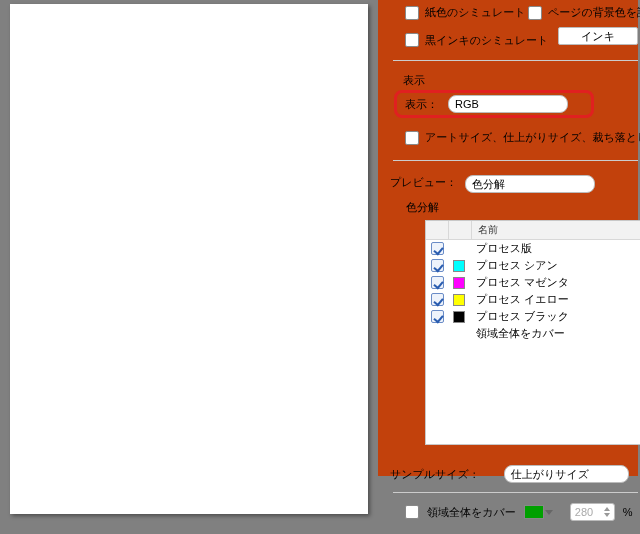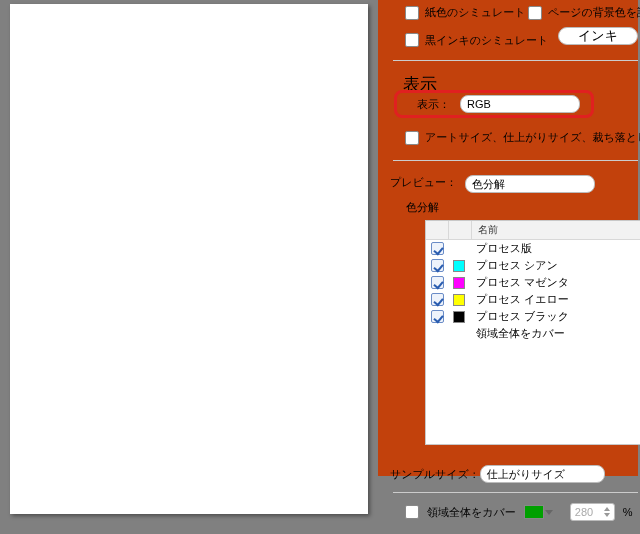--- a/index.html
+++ b/index.html
@@ -77,62 +77,62 @@
   .top-row2 {
     position: absolute;
     left: 27px;
     top: 30px;
     right: 0;
     height: 20px;
   }
   .btn {
     background: #fff;
     border: 1px solid #bbb;
-    border-radius: 9px;
+    border-radius: 2px;
     height: 18px;
     line-height: 16px;
-    font-size: 13px;
+    font-size: 11px;
     padding: 0 14px;
     box-sizing: border-box;
   }
   .ink-btn {
     position: absolute;
     left: 180px;
     top: 27px;
     width: 80px;
     text-align: center;
   }
   .hr {
     position: absolute;
     top: 60px;
     left: 15px;
     right: 0;
     border-top: 1px solid #ccc;
   }
   .section-label {
     position: absolute;
     left: 25px;
-    font-size: 17px;
+    font-size: 11px;
     color: #000;
   }
   .hyoji-label {
     top: 73px;
   }
   .display-row {
     position: absolute;
     left: 16px;
     top: 90px;
     width: 200px;
     height: 28px;
     border: 3px solid #e02020;
     border-radius: 8px;
     box-sizing: border-box;
     display: flex;
     align-items: center;
-    padding-left: 20px;
+    padding-left: 8px;
     gap: 10px;
   }
   .combo {
     height: 18px;
     background: #fff;
     border: 1px solid #bbb;
     border-radius: 8px;
     display: flex;
     align-items: center;
     padding: 0 6px;
@@ -250,21 +250,21 @@
     border-bottom: 2px solid #2a5db0;
     transform: rotate(-50deg);
   }
   .sample-row {
     position: absolute;
     left: 12px;
     top: 465px;
     right: 0;
     display: flex;
     align-items: center;
-    gap: 0;
+    gap: 24px;
   }
   .sample-combo{
     width: 125px;
   }
   .hr3 {
     position: absolute;
     top: 492px;
     left: 15px;
     right: 0;
     border-top: 1px solid #ccc;

